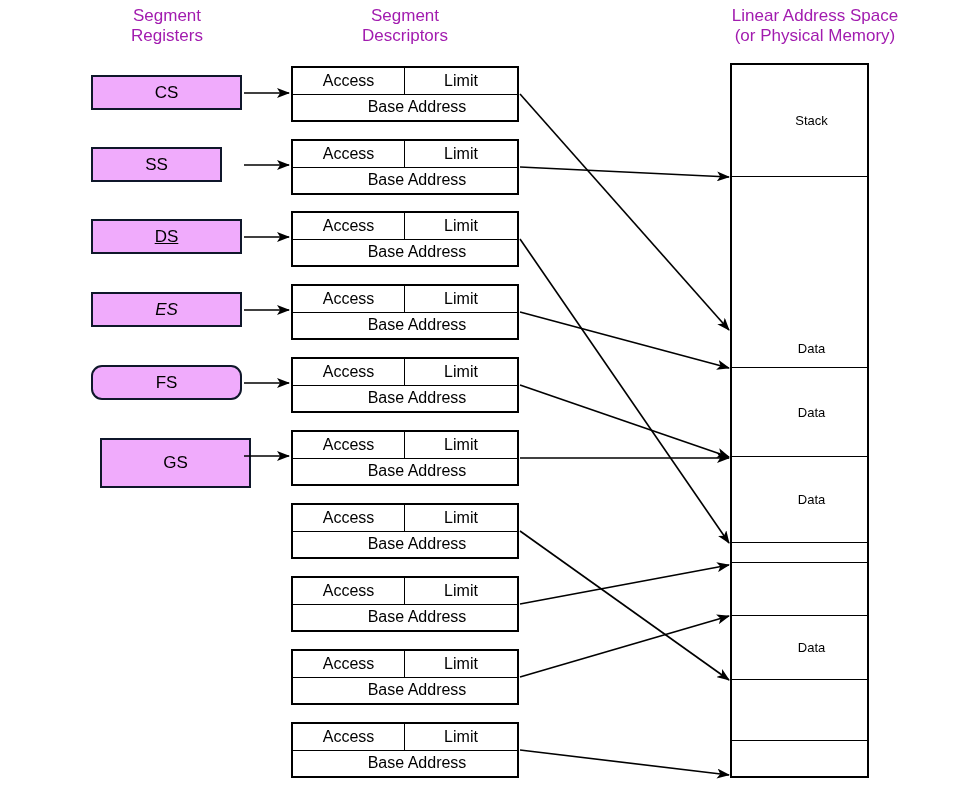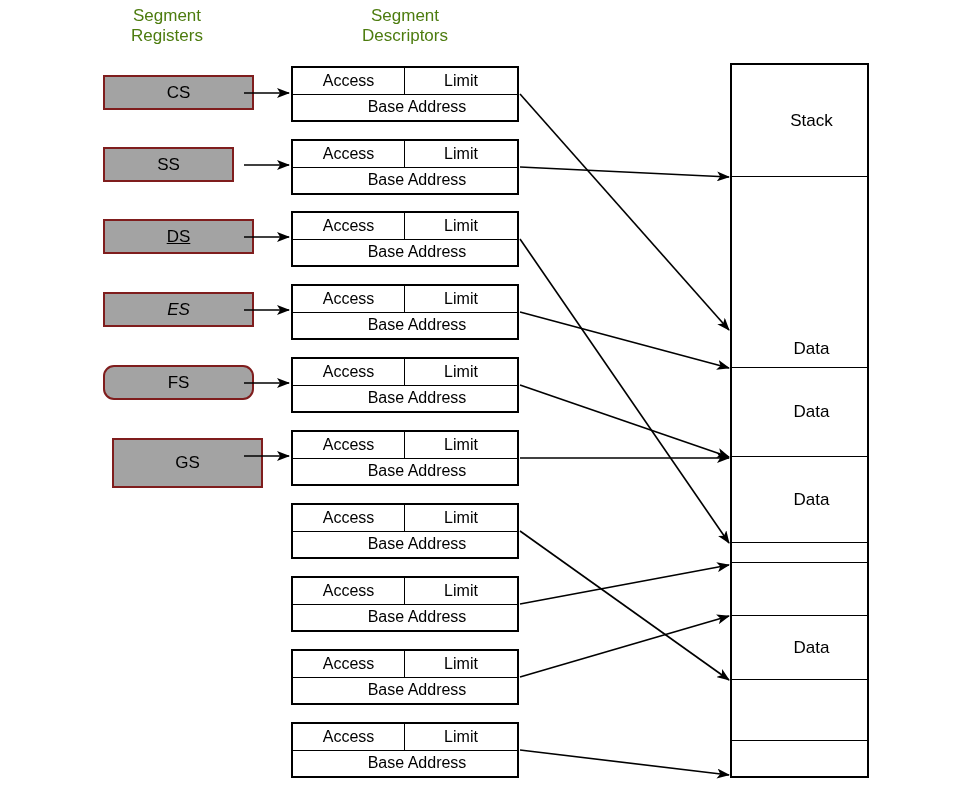--- a/index.html
+++ b/index.html
@@ -16,40 +16,39 @@
     width: 971px;
     height: 788px;
     background: #ffffff;
     overflow: hidden;
   }
   .col-title {
     position: absolute;
     text-align: center;
     font-size: 17px;
     line-height: 20px;
-    color: #4d7c0f;
+    color: #a21caf;
     white-space: pre-line;
   }
   #title-registers { left: 74px;  top: 6px;  width: 186px; }
   #title-descriptors { left: 300px; top: 6px;  width: 210px; }
   #title-memory   { left: 660px; top: 6px;  width: 310px; }
 
   .reg-box {
     position: absolute;
     left: 91px;
     width: 151px;
     height: 35px;
-    border: 2px solid #7f1d1d;
+    border: 2px solid #0f172a;
     box-sizing: border-box;
     display: flex;
     align-items: center;
     justify-content: center;
     font-size: 17px;
-    background: #a3a3a3;
-    margin-left: 12px;
+    background: #f0abfc;
   }
 
   .desc-box {
     position: absolute;
     left: 291px;
     width: 228px;
     height: 56px;
     border: 2px solid #000;
     box-sizing: border-box;
     background: #fff;
@@ -98,21 +97,21 @@
   }
   .mem-seg {
     position: absolute;
     left: 0;
     width: 100%;
     box-sizing: border-box;
     border-bottom: 1.5px solid #000;
     display: flex;
     align-items: center;
     justify-content: center;
-    font-size: 17px;
+    font-size: 13px;
     padding-left: 24px;
   }
   .mem-seg.last { border-bottom: none; }
 
   #arrows {
     position: absolute;
     left: 0; top: 0;
     width: 971px;
     height: 788px;
     pointer-events: none;
@@ -122,20 +121,22 @@
 <body>
 
 <div id="canvas">
 
   <div class="col-title" id="title-registers">Segment
 Registers</div>
 
   <div class="col-title" id="title-descriptors">Segment
 Descriptors</div>
 
+  <div class="col-title" id="title-memory">Linear Address Space
+(or Physical Memory)</div>
 
   <div id="registers-group">
       <div class="reg-box" style="top: 75px; left: 91px; width: 151px; height: 35px;">CS</div>
       <div class="reg-box" style="top: 147px; left: 91px; width: 131px; height: 35px;">SS</div>
       <div class="reg-box" style="top: 219px; left: 91px; width: 151px; height: 35px; text-decoration: underline;">DS</div>
       <div class="reg-box" style="top: 292px; left: 91px; width: 151px; height: 35px; font-style: italic;">ES</div>
       <div class="reg-box" style="top: 365px; left: 91px; width: 151px; height: 35px; border-radius: 11px;">FS</div>
       <div class="reg-box" style="top: 438px; left: 100px; width: 151px; height: 50px;">GS</div>
     </div>
 

